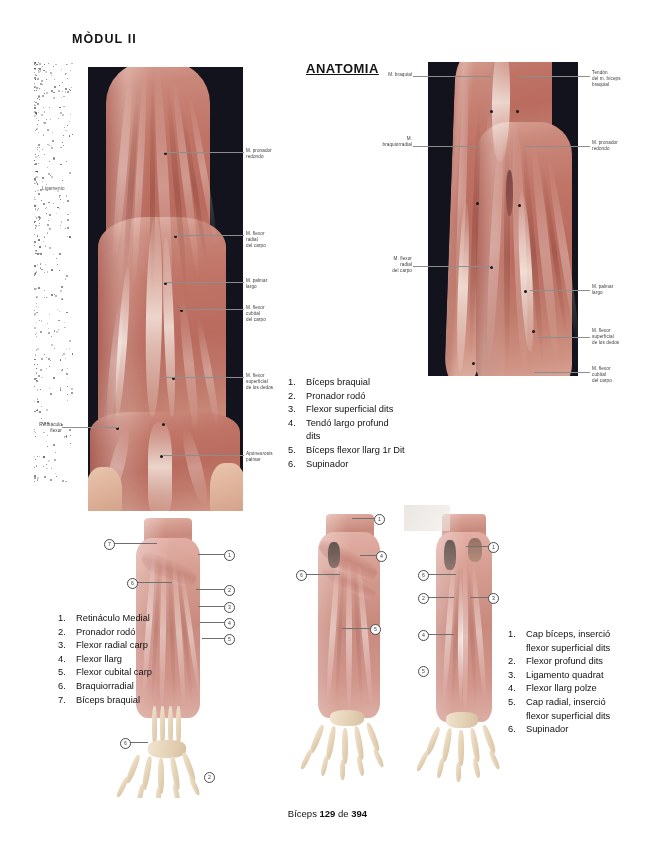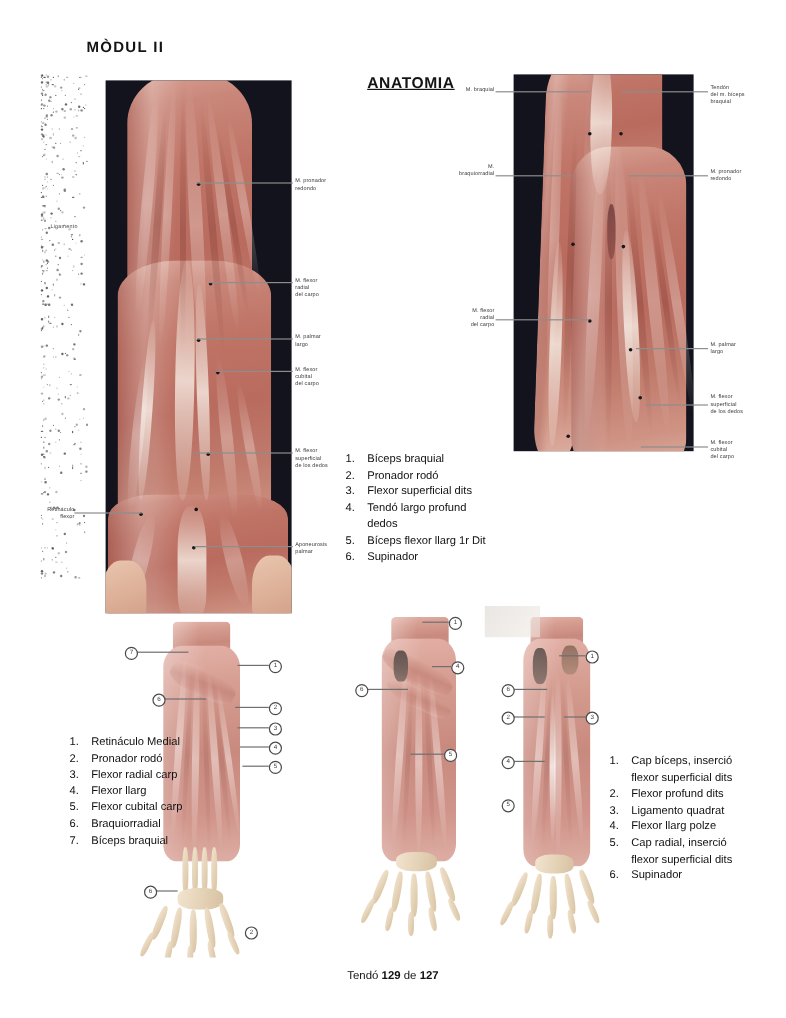--- a/index.html
+++ b/index.html
@@ -746,21 +746,21 @@
       <span class="t">Pronador rodó</span>
     </div>
     <div class="row">
       <span class="n">3.</span>
       <span class="t">Flexor superficial dits</span>
     </div>
     <div class="row">
       <span class="n">4.</span>
       <span class="t">Tendó largo profund</span>
     </div>
-    <div class="cont">dedos</div>
+    <div class="cont">dits</div>
     <div class="row">
       <span class="n">5.</span>
       <span class="t">Bíceps flexor llarg 1r Dit</span>
     </div>
     <div class="row">
       <span class="n">6.</span>
       <span class="t">Supinador</span>
     </div>
   </div>
 
@@ -956,16 +956,16 @@
       <span class="t">Cap radial, inserció</span>
     </div>
     <div class="cont">flexor superficial dits</div>
     <div class="row">
       <span class="n">6.</span>
       <span class="t">Supinador</span>
     </div>
   </div>
 
   <div class="footer">
-    <span>Tendó </span><b>129</b><span> de </span><b>127</b>
+    <span>Bíceps </span><b>129</b><span> de </span><b>394</b>
   </div>
 
 </div>
 
 </body></html>

